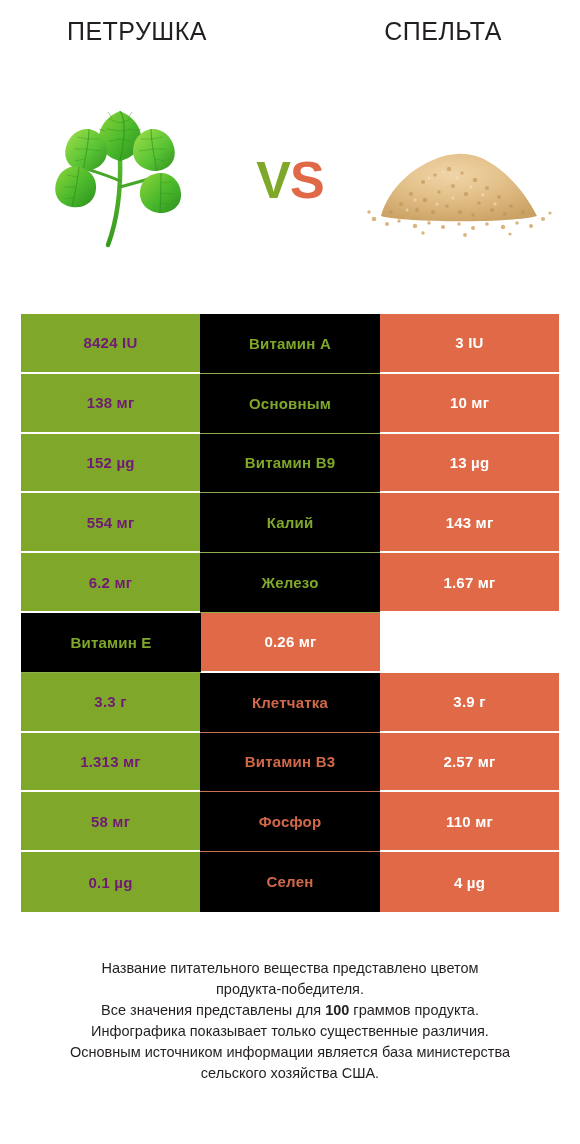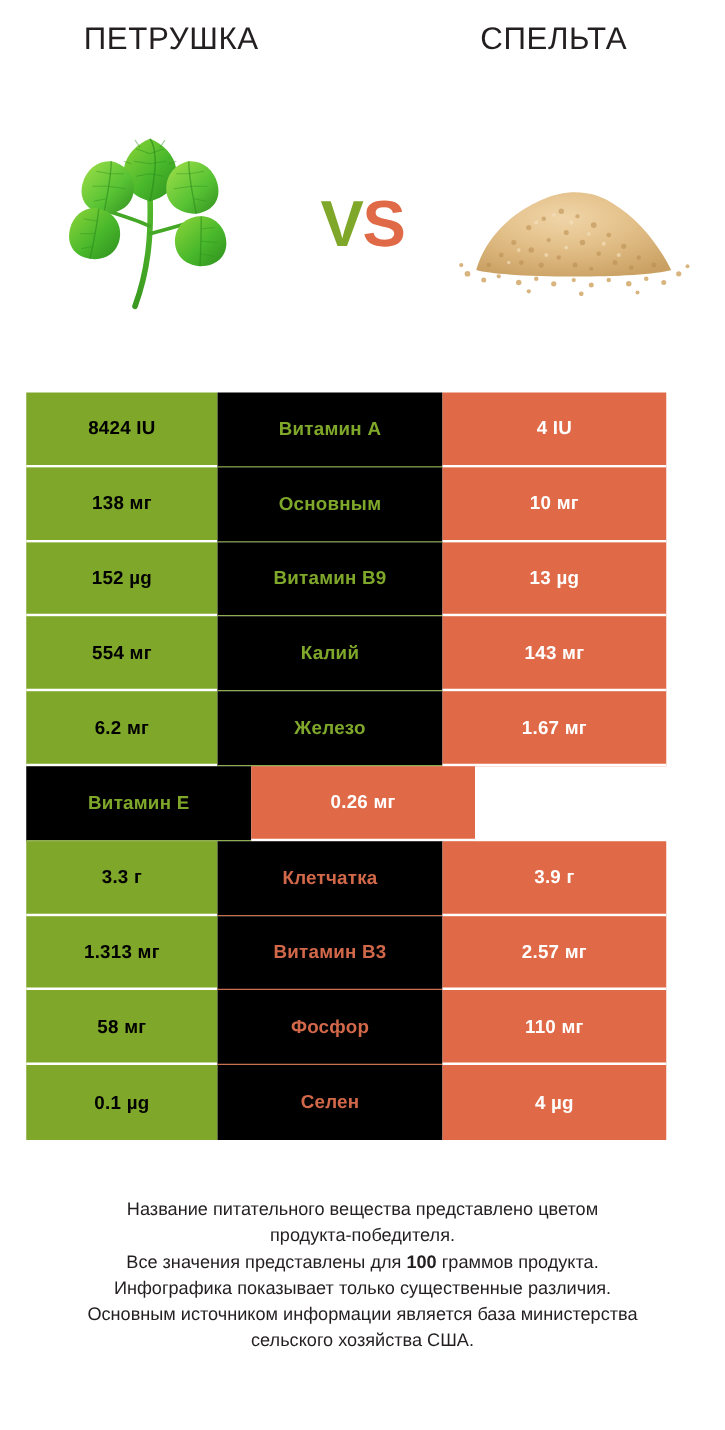--- a/index.html
+++ b/index.html
@@ -84,23 +84,23 @@
     display: flex;
     align-items: center;
     justify-content: center;
     box-sizing: border-box;
     font-size: 15px;
     font-weight: 700;
     letter-spacing: 0.2px;
     white-space: nowrap;
   }
   .cell-left {
-    width: 153px;
+    width: 179px;
     background: #7fa82b;
-    color: #000000;
+    color: #701a75;
     border-bottom: 2px solid #ffffff;
   }
   .cell-mid {
     width: 180px;
     background: #000000;
     font-size: 15px;
     font-weight: 700;
   }
   .cell-right {
     width: 179px;
@@ -281,21 +281,21 @@
     </svg>
   </div>
 
 </div>
 
 <div class="table">
 
 <div class="row">
       <div class="cell cell-left">8424 IU</div>
       <div class="cell cell-mid win-green">Витамин A</div>
-      <div class="cell cell-right">4 IU</div>
+      <div class="cell cell-right">3 IU</div>
     </div>
     <div class="row">
       <div class="cell cell-left">138 мг</div>
       <div class="cell cell-mid win-green">Основным</div>
       <div class="cell cell-right">10 мг</div>
     </div>
     <div class="row">
       <div class="cell cell-left">152 µg</div>
       <div class="cell cell-mid win-green">Витамин B9</div>
       <div class="cell cell-right">13 µg</div>

